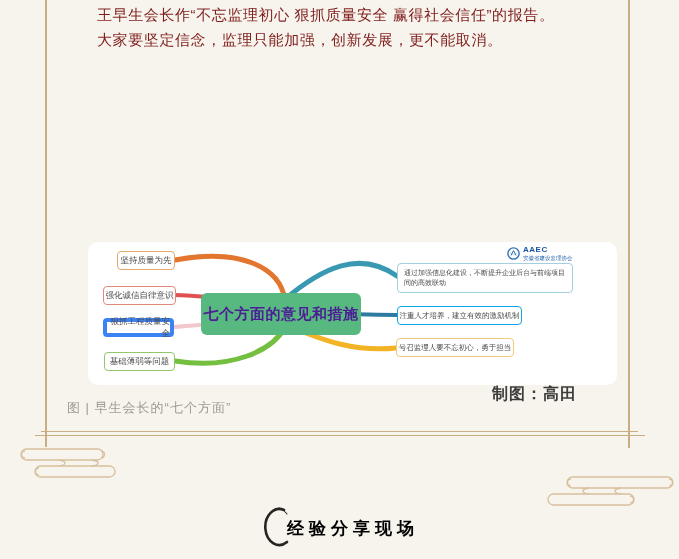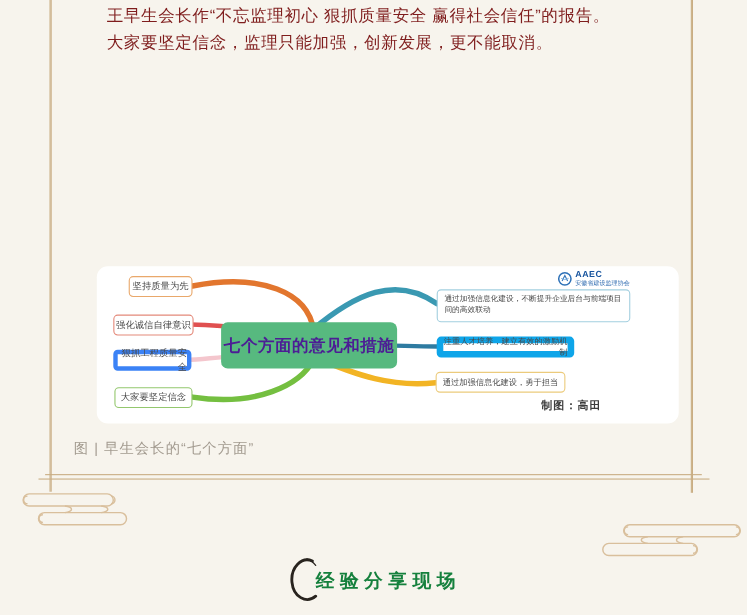--- a/index.html
+++ b/index.html
@@ -30,46 +30,46 @@
   .branches { position: absolute; left: 0; top: 0; z-index: 1; }
   .node { position: absolute; z-index: 2; background: #fff; border-radius: 4px;
     display: flex; align-items: center; justify-content: center;
     color: #4a4a4a; text-align: right; }
   .node.l1 { left: 29px;  top: 9px;   width: 58px;  height: 19px; border: 1px solid #e9a86b; font-size: 8.5px; }
   .node.l2 { left: 15px;  top: 44px;  width: 73px;  height: 19px; border: 1px solid #e4897a; font-size: 8.5px; }
   .node.l3 { left: 15px;  top: 76px;  width: 71px;  height: 19px; border: 4px solid #3b82f6; font-size: 8.5px; font-family: Liberation Mono, monospace; }
   .node.l4 { left: 16px;  top: 110px; width: 71px;  height: 19px; border: 1px solid #93c76d; font-size: 8.5px; }
   .node.r1 { left: 309px; top: 21px;  width: 176px; height: 30px; border: 1px solid #a3cfdf; font-size: 7px;
              line-height: 10px; padding: 2px 6px; justify-content: flex-start; text-align: left; }
-  .node.r2 { left: 309px; top: 64px;  width: 125px; height: 19px; border: 6px solid #0ea5e9; font-size: 7.5px; }
+  .node.r2 { left: 309px; top: 64px;  width: 125px; height: 19px; border: 1px solid #0ea5e9; font-size: 7.5px; }
   .node.r3 { left: 308px; top: 96px;  width: 118px; height: 19px; border: 1px solid #eccb7c; font-size: 7.5px; }
   .center-topic { position: absolute; z-index: 3; left: 97px; top: 51px; width: 160px; height: 42px;
     background: #57b97f; border-radius: 6px; display: flex; align-items: center; justify-content: center;
     color: #4c1d95; font-size: 15px; font-weight: bold; letter-spacing: 0.5px; margin-left: 16px; }
   .logo { position: absolute; z-index: 3; left: 419px; top: 4px;
     display: flex; align-items: center; gap: 3px; }
   .logo-col { display: flex; flex-direction: column; line-height: 1.1; }
   .logo-acronym { font-size: 8px; font-weight: bold; color: #17549e; letter-spacing: 0.5px; }
   .logo-name { font-size: 5.5px; color: #2f6bb0; white-space: nowrap; }
-  .credit { position: absolute; z-index: 3; left: 404px; top: 120px;
-    font-size: 10px; font-weight: bold; color: #3c3c3c; letter-spacing: 1px; }
+  .credit { position: absolute; z-index: 3; left: 404px; top: 142px;
+    font-size: 16px; font-weight: bold; color: #3c3c3c; letter-spacing: 1px; }
 
   
   .caption { position: absolute; left: 67px; top: 399px;
     font-size: 13px; color: #a29a8f; letter-spacing: 1px; }
 
   
   .cloud { position: absolute; }
   .cloud.left  { left: 14px;  top: 446px; }
   .cloud.right { left: 545px; top: 474px; }
 
   
   .footer-title { position: absolute; left: 0; right: 0; top: 505px; height: 46px;
     display: flex; align-items: center; justify-content: center; }
-  .footer-text { font-size: 17px; font-weight: 600; color: #15803d;
+  .footer-text { font-size: 17px; font-weight: 600; color: #000000;
     letter-spacing: 5px; margin-left: -5px; }
 </style>
 </head>
 <body>
 
 <div class="page">
 
   <div class="v-frame left"></div>
   <div class="v-frame right"></div>
   <div class="h-rule r1"></div>
@@ -87,24 +87,24 @@
       <path d="M 85,85 C 120,83 155,78 196,74" stroke="#f4c6cd" stroke-width="4"></path>
       <path d="M 87,119 C 145,128 185,108 197,85" stroke="#74bf40" stroke-width="5"></path>
       <path d="M 309,34 C 272,8 235,25 196,58" stroke="#3a99b2" stroke-width="5"></path>
       <path d="M 309,73 C 285,73 260,72 196,70" stroke="#2e7ba1" stroke-width="4"></path>
       <path d="M 308,106 C 268,110 238,100 196,82" stroke="#f2b424" stroke-width="5"></path>
     </svg>
 
     <div class="node l1">坚持质量为先</div>
     <div class="node l2">强化诚信自律意识</div>
     <div class="node l3">狠抓工程质量安全</div>
-    <div class="node l4">大家要坚定信念</div>
+    <div class="node l4">基础薄弱等问题</div>
     <div class="node r1">通过加强信息化建设，不断提升企业后台与前端项目间的高效联动</div>
     <div class="node r2">注重人才培养，建立有效的激励机制</div>
-    <div class="node r3">通过加强信息化建设，勇于担当</div>
+    <div class="node r3">号召监理人要不忘初心，勇于担当</div>
 
     <div class="center-topic">七个方面的意见和措施</div>
 
     <div class="logo">
       <svg width="13" height="13" viewBox="0 0 13 13">
         <circle cx="6.5" cy="6.5" r="5.6" fill="#ffffff" stroke="#2f72b8" stroke-width="1.4"></circle>
         <path d="M 4,8.5 L 6.5,3.5 L 9,8.5" fill="none" stroke="#2f72b8" stroke-width="1"></path>
         <path d="M 3,6 Q 6.5,8.5 10,6" fill="none" stroke="#7fb4e0" stroke-width="0.8"></path>
       </svg>
       <div class="logo-col">

